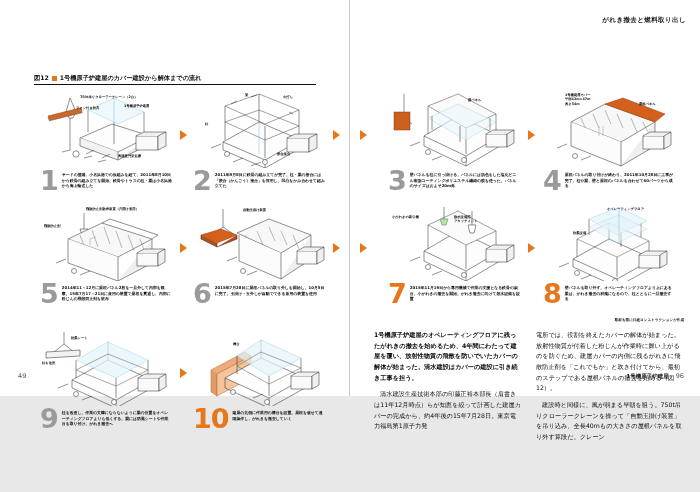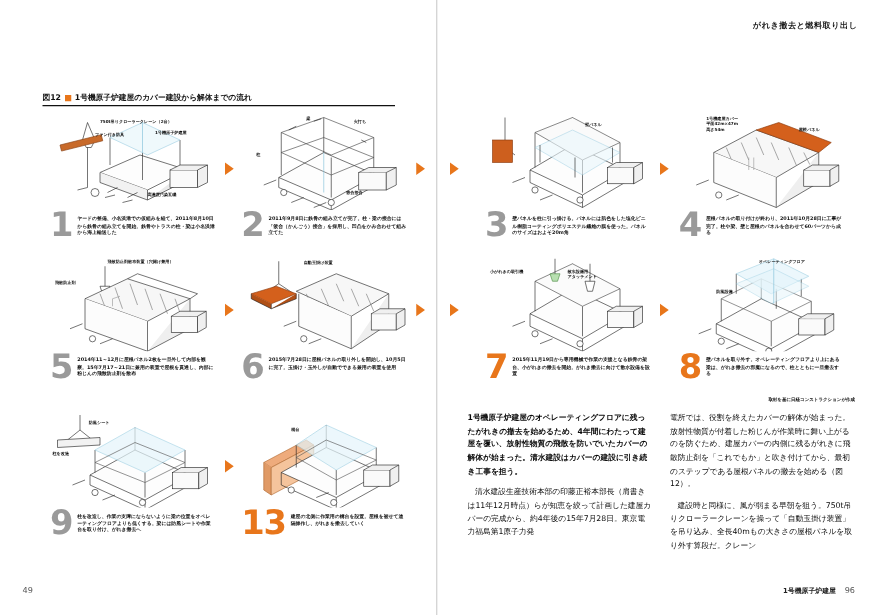--- a/index.html
+++ b/index.html
@@ -2,21 +2,21 @@
 <html><head>
 <meta charset="utf-8">
 <style>
   * { box-sizing: border-box; margin:0; padding:0; }
   body {
     width:700px; height:492px; overflow:hidden;
     background:#e8e8e8;
     font-family:"DejaVu Sans","Liberation Sans",sans-serif;
   }
   .spread { position:relative; width:700px; height:492px; display:flex; }
-  .page { position:relative; background:#ffffff; height:492px; }
+  .page { position:relative; background:#ffffff; height:396px; }
   .page-left  { width:350px; border-right:1px solid #c8c8c8; }
   .page-right { width:350px; }
 
   .run-head {
     position:absolute; top:16px; right:14px;
     font-size:6.5px; font-weight:bold; color:#1a1a1a; letter-spacing:.4px;
   }
   .folio {
     position:absolute; bottom:16px; font-size:6.5px; color:#555;
   }
@@ -256,21 +256,21 @@
               <rect x="98" y="46" width="21" height="13" fill="#fafafa"></rect>
               <path d="M98 46 L105 42 L126 42 L119 46 M119 46 L119 59 L126 55 L126 42" fill="#f0f0f0"></path>
               <circle cx="40" cy="62" r="2.5" fill="#fff"></circle>
               <circle cx="74" cy="72" r="2.5" fill="#fff"></circle>
               <path d="M60 68 L70 64"></path>
             </g>
           </svg>
           <div class="lbl" style="left:40px; top:12px;">構台</div>
         </div>
         <div class="capline">
-          <div class="stepnum orange">13</div>
+          <div class="stepnum orange">10</div>
           <div class="captxt">建屋の北側に作業用の構台を設置。屋根を被せて遠隔操作し、がれきを撤去していく</div>
         </div>
       </div>
 
     </div>
 
     <div class="folio folio-left">49</div>
   </div>
 
   <div class="page page-right">

